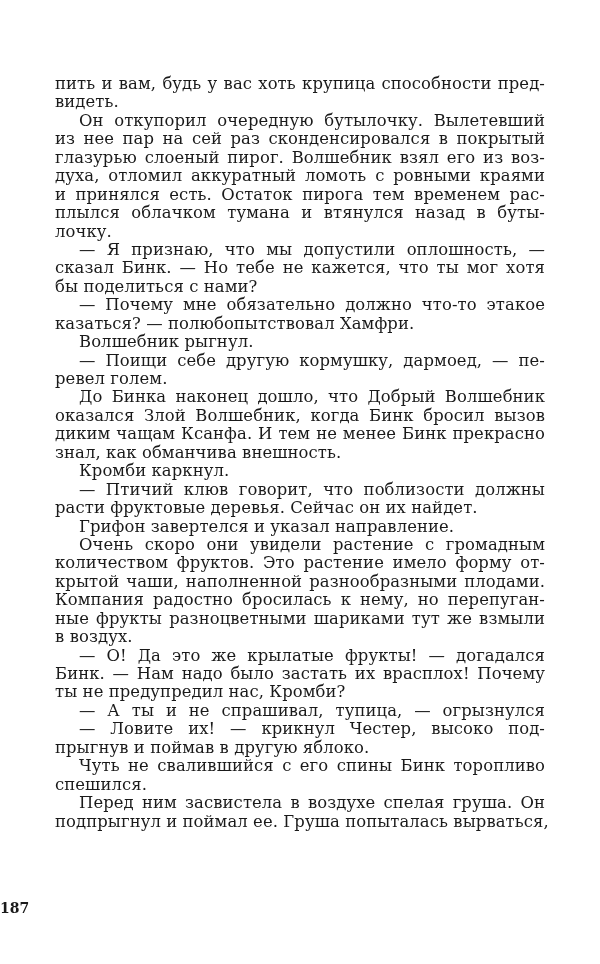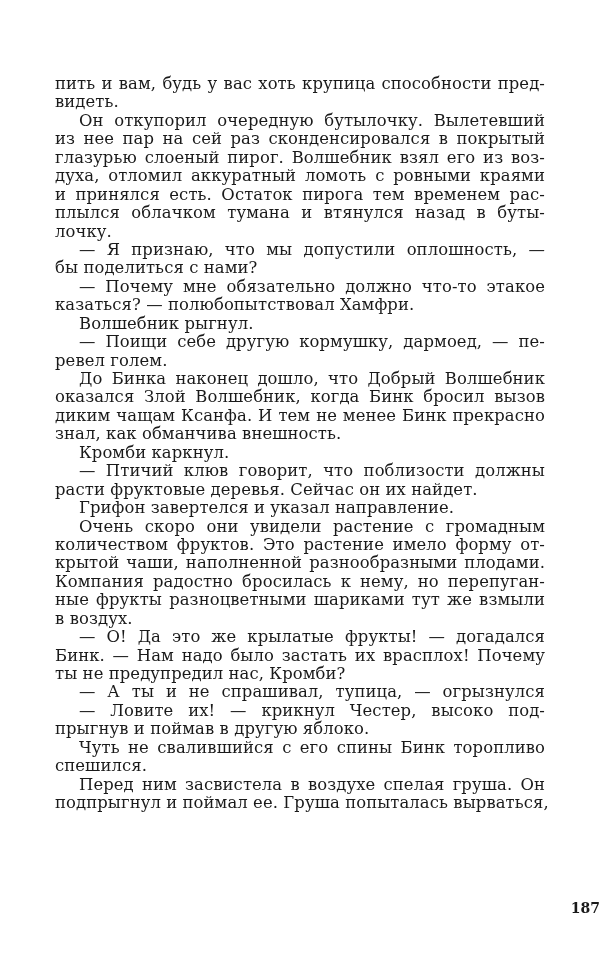--- a/index.html
+++ b/index.html
@@ -7,38 +7,39 @@
   .page {
     position:absolute; left:55px; top:75px; width:490px;
     font-family:"DejaVu Serif", "Liberation Serif", serif;
     font-size:16.4px; line-height:18.45px; color:#1a1a1a;
     text-align:justify; letter-spacing:0.1px;
   }
   .line { display:block; white-space:nowrap; height:18.45px; text-align:justify; text-align-last:justify; }
   .line.last { text-align-last:left; }
   .indent { padding-left:24px; }
   .pagenum {
-    position:absolute; left:0; width:600px; top:900px; text-align:right;
+    position:absolute; left:0; width:600px; top:900px; text-align:left;
     font-family:"DejaVu Serif", serif; font-weight:bold; font-size:14px; color:#1a1a1a;
   }
 </style>
 </head>
 <body>
 
 <div class="page" id="page">
     <span class="line">пить и вам, будь у вас хоть крупица способности пред-</span>
     <span class="line last">видеть.</span>
     <span class="line indent">Он откупорил очередную бутылочку. Вылетевший</span>
     <span class="line">из нее пар на сей раз сконденсировался в покрытый</span>
     <span class="line">глазурью слоеный пирог. Волшебник взял его из воз-</span>
     <span class="line">духа, отломил аккуратный ломоть с ровными краями</span>
     <span class="line">и принялся есть. Остаток пирога тем временем рас-</span>
     <span class="line">плылся облачком тумана и втянулся назад в буты-</span>
     <span class="line last">лочку.</span>
     <span class="line indent">— Я признаю, что мы допустили оплошность, —</span>
+    <span class="line">сказал Бинк. — Но тебе не кажется, что ты мог хотя</span>
     <span class="line last">бы поделиться с нами?</span>
     <span class="line indent">— Почему мне обязательно должно что-то этакое</span>
     <span class="line last">казаться? — полюбопытствовал Хамфри.</span>
     <span class="line indent last">Волшебник рыгнул.</span>
     <span class="line indent">— Поищи себе другую кормушку, дармоед, — пе-</span>
     <span class="line last">ревел голем.</span>
     <span class="line indent">До Бинка наконец дошло, что Добрый Волшебник</span>
     <span class="line">оказался Злой Волшебник, когда Бинк бросил вызов</span>
     <span class="line">диким чащам Ксанфа. И тем не менее Бинк прекрасно</span>
     <span class="line last">знал, как обманчива внешность.</span>

